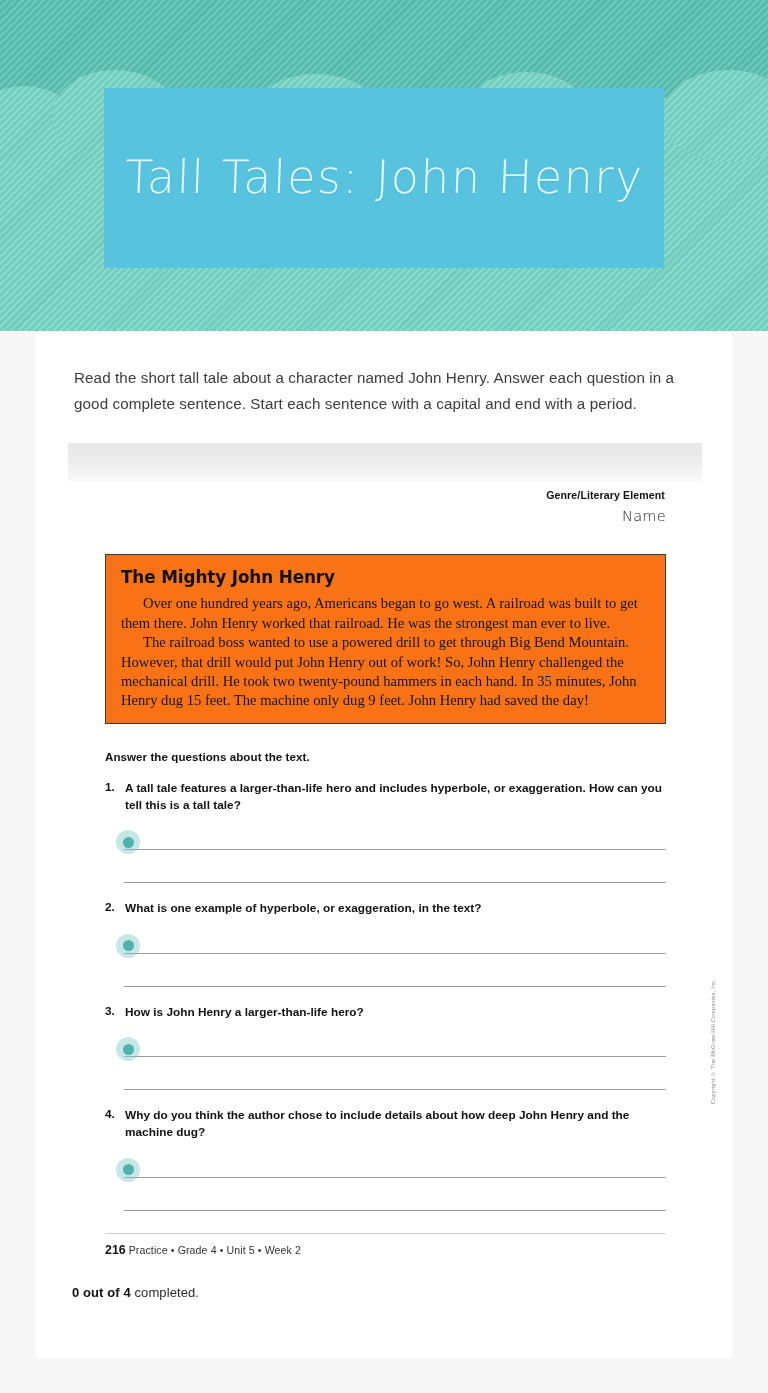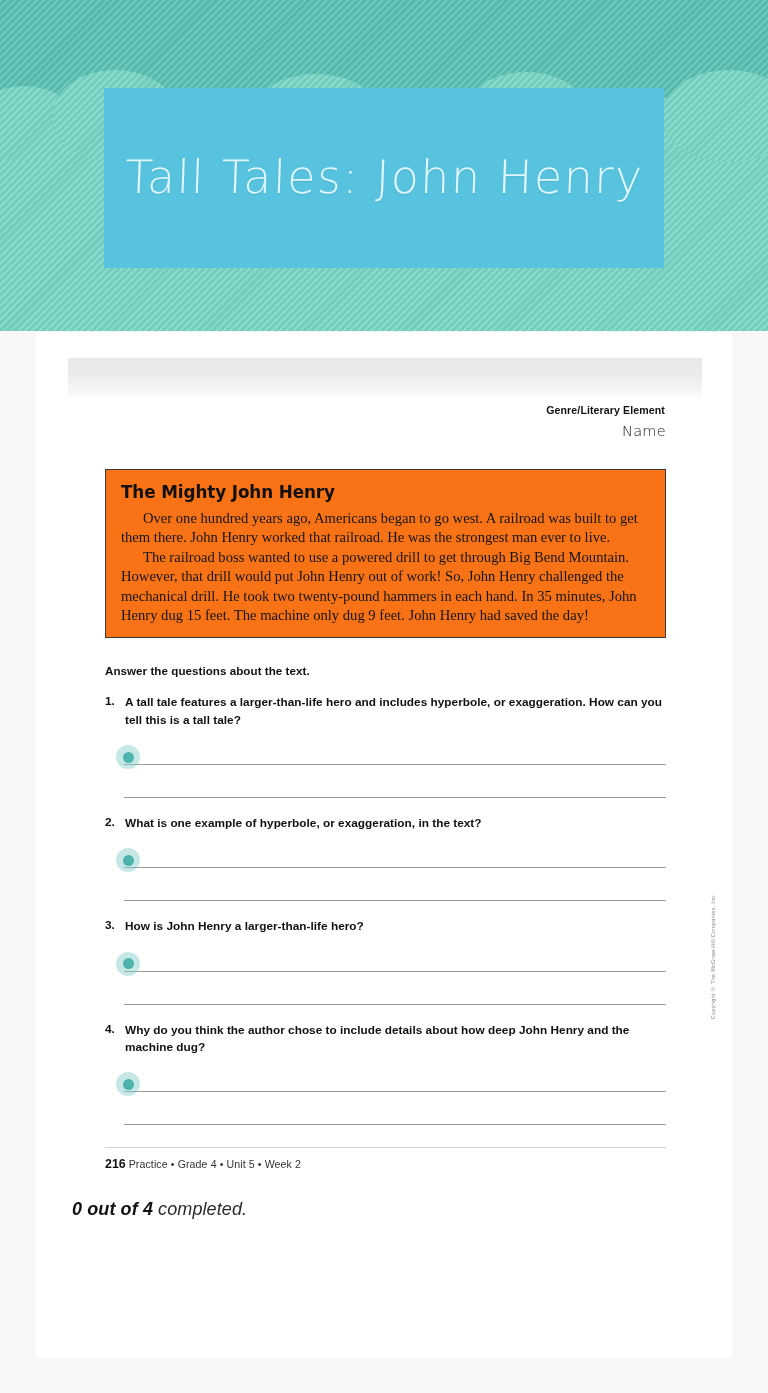--- a/index.html
+++ b/index.html
@@ -280,24 +280,23 @@
     color: #111;
   }
   .ws-footer-text {
     font-size: 10.6px;
     color: #333;
     letter-spacing: 0.1px;
   }
 
   .completed {
     margin: 28px 0 0 36px;
-    font-size: 18px;
+    font-size: 13px;
     color: #2b2b2b;
     letter-spacing: 0.1px;
-    font-style: italic;
   }
   .completed b { font-weight: bold; color: #111; }
 </style>
 </head>
 <body>
 
 <div id="page">
 
   <div class="header">
     <div class="header-stripes"></div>
@@ -317,20 +316,21 @@
       <div class="bump" style="left:662px;width:134px;height:92px;"></div>
     </div>
 
     <div class="title-banner">
       <div class="title-text">Tall Tales: John Henry</div>
     </div>
   </div>
 
   <div class="card">
 
+    <div class="instructions">Read the short tall tale about a character named John Henry. Answer each question in a good complete sentence. Start each sentence with a capital and end with a period.</div>
 
     <div class="worksheet">
       <div class="ws-graybar"></div>
 
       <div class="ws-inner">
 
         <div class="genre-label">Genre/Literary Element</div>
 
         <div class="name-row">
           <span class="name-label">Name</span>

